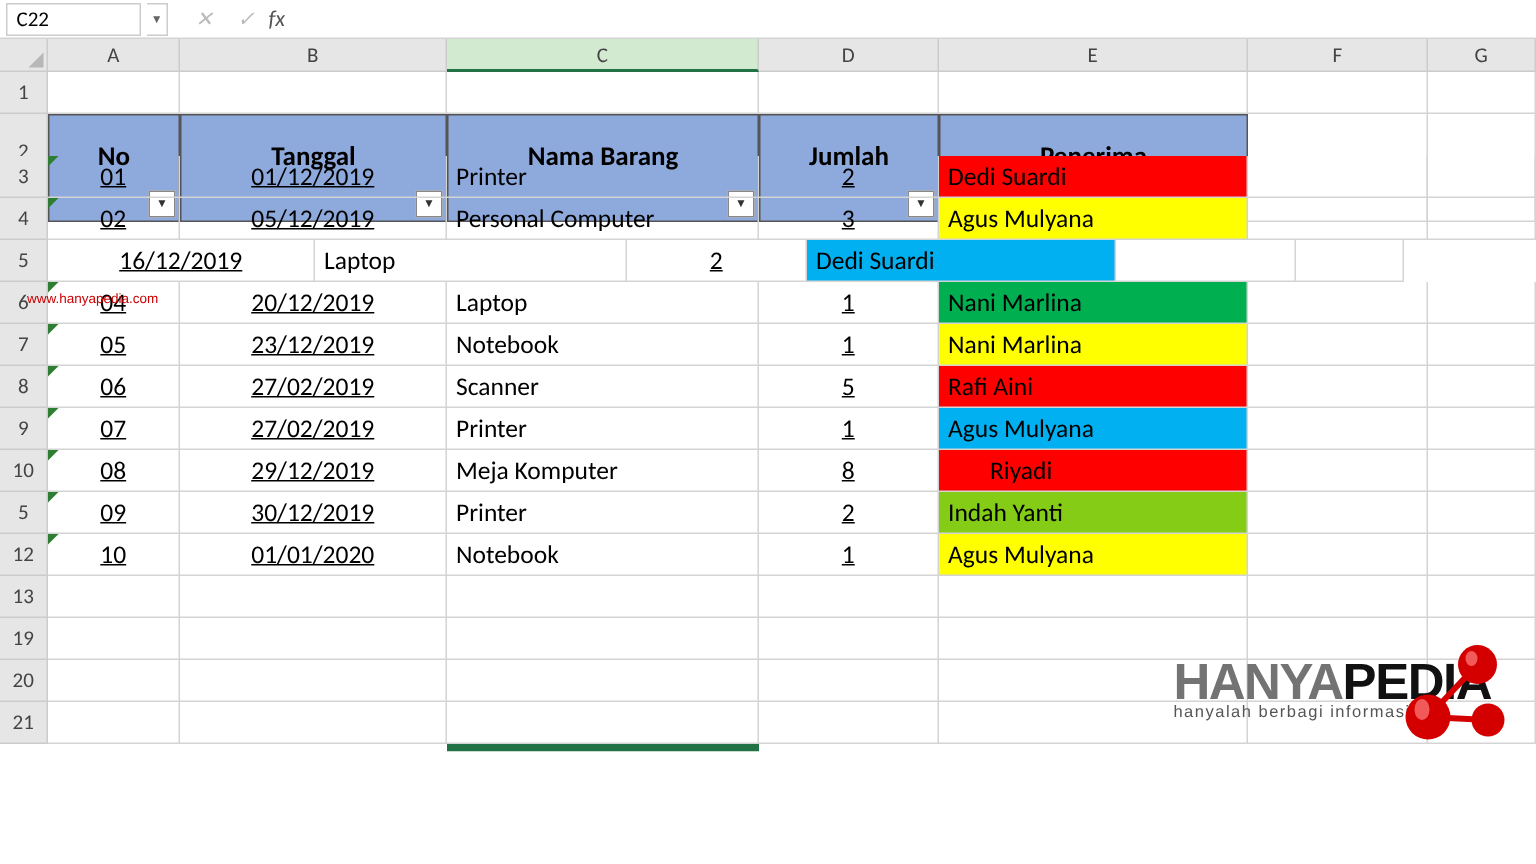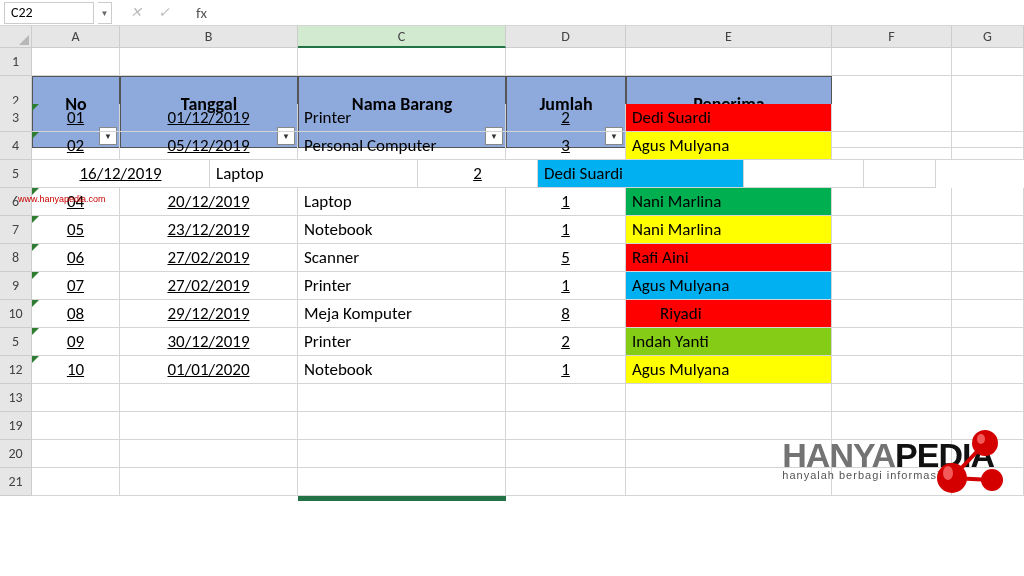--- a/index.html
+++ b/index.html
@@ -2,21 +2,21 @@
 <html><head>
 <meta charset="utf-8">
 <style>
   * { box-sizing: border-box; margin: 0; padding: 0; }
   body { font-family: Calibri, Arial, sans-serif; font-size: 16px; background: #fff; color: #000; user-select: none; }
   
   .formula-bar { display: flex; align-items: center; height: 26px; border-bottom: 1px solid #d4d4d4; background: #fff; }
   .name-box { width: 90px; height: 22px; margin: 2px 4px; border: 1px solid #ccc; background: #fff; display: flex; align-items: center; padding: 0 6px; font-size: 14px; }
   .name-box-dd { width: 14px; height: 22px; display: flex; align-items: center; justify-content: center; color: #666; font-size: 8px; border: 1px solid #ccc; border-left: none; margin-right: 10px; }
   .fx-btn { width: 24px; height: 22px; display: flex; align-items: center; justify-content: center; color: #bbb; font-style: italic; font-size: 14px; margin: 0 2px; }
-  .fx-label { font-size: 15px; color: #555; margin-left: 18px; margin-right: 8px; }
+  .fx-label { font-size: 15px; font-style: italic; color: #555; margin-left: 1px; margin-right: 8px; }
   .fx-input { flex: 1; height: 22px; border: none; }
   
   .sheet-wrap { position: relative; }
   .corner { position: absolute; left: 0; top: 0; width: 32px; height: 22px; background: #e6e6e6; border-right: 1px solid #ccc; border-bottom: 1px solid #ccc; }
   .corner::after { content: ""; position: absolute; right: 2px; bottom: 2px; border-style: solid; border-width: 0 0 10px 10px; border-color: transparent transparent #b7b7b7 transparent; }
   
   .col-headers { display: flex; margin-left: 32px; height: 22px; }
   .ch { background: #e6e6e6; border-right: 1px solid #ccc; border-bottom: 1px solid #ccc; text-align: center; font-size: 14px; color: #444; line-height: 22px; }
   .ch.sel { background: #d2ead0; border-bottom: 2px solid #217346; }
   

